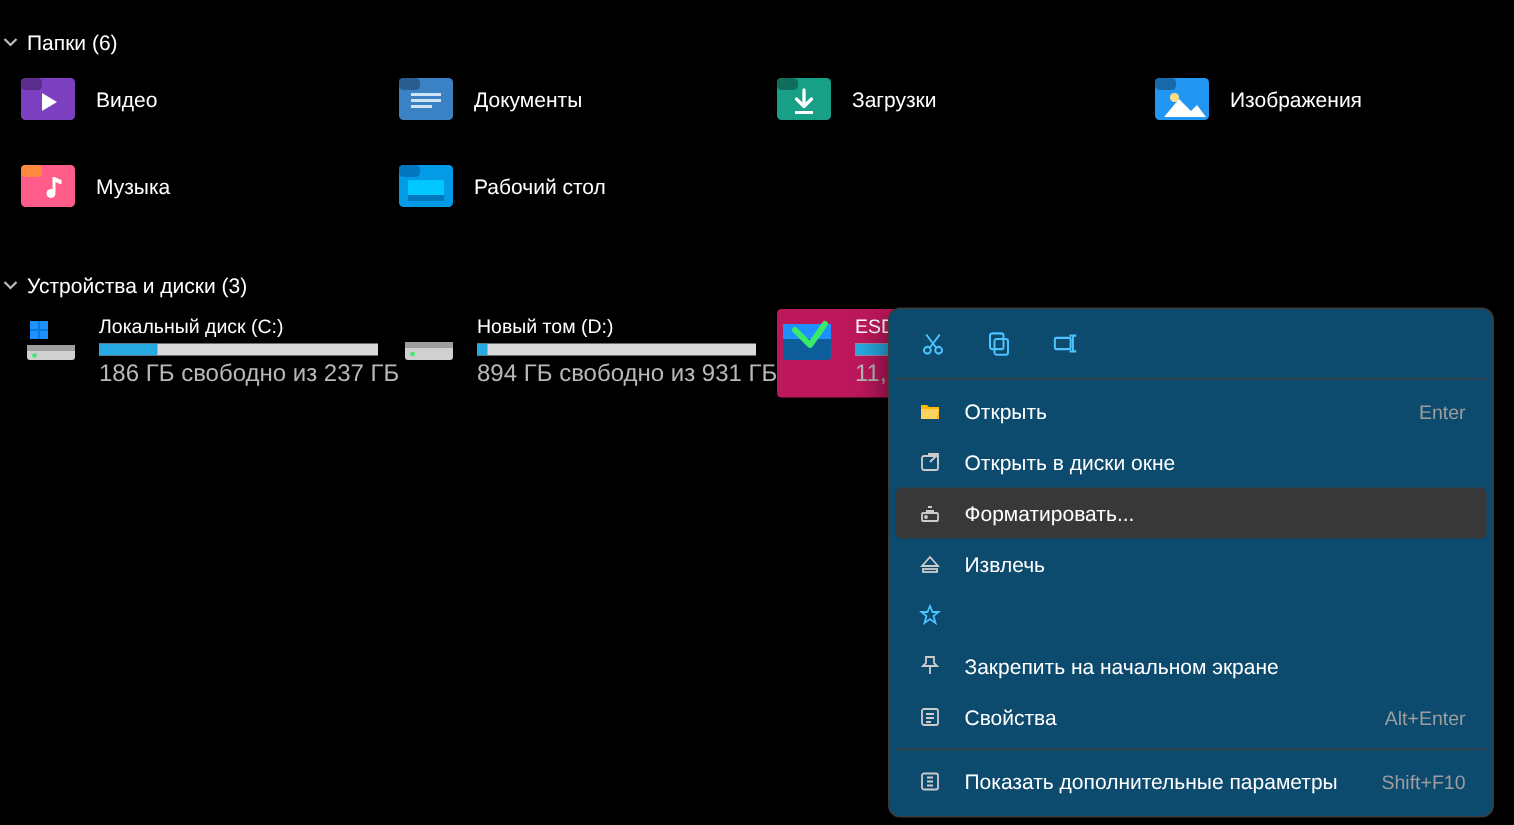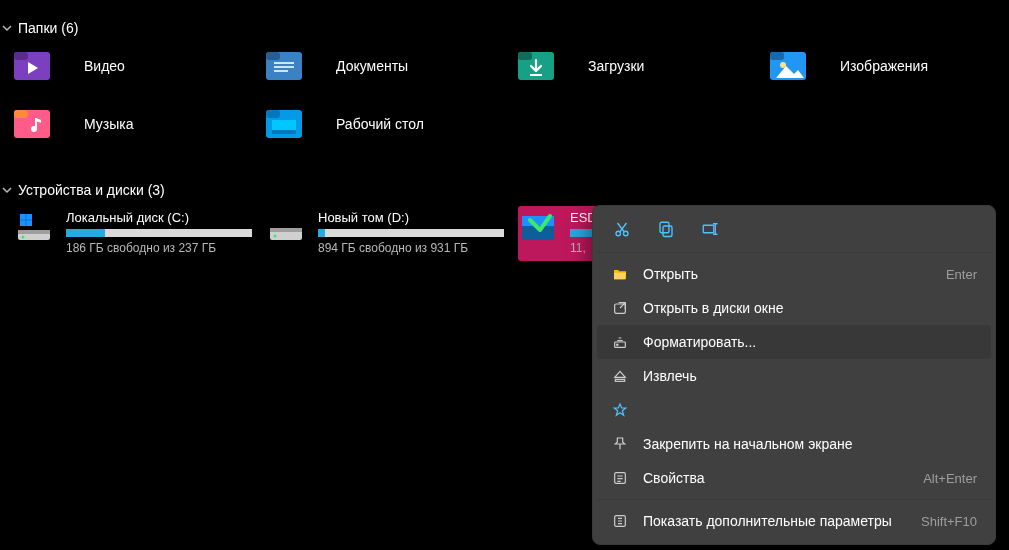--- a/index.html
+++ b/index.html
@@ -37,21 +37,21 @@
     gap: 14px;
   }
   .folder-icon {
     width: 36px;
     height: 36px;
     border-radius: 3px;
     position: relative;
     flex-shrink: 0;
   }
   .folder-icon svg { display:block; }
-  .folder-label { font-size: 14px; margin-left: 20px; }
+  .folder-label { font-size: 14px; }
   .drives-grid {
     display: grid;
     grid-template-columns: repeat(3, 252px);
     column-gap: 0;
     padding: 4px 0 0 14px;
   }
   .drive-item {
     display: flex;
     align-items: flex-start;
     gap: 14px;
@@ -78,31 +78,31 @@
     background: #dadada;
     border-radius: 0;
     overflow: hidden;
     margin-bottom: 4px;
   }
   .progress .bar {
     height: 100%;
     background: #27aae1;
   }
   .drive-sub {
-    font-size: 12px;
+    font-size: 16px;
     color: #b8b8b8;
     white-space: nowrap;
   }
   
   .context-menu {
     position: absolute;
     left: 592px;
     top: 205px;
     width: 394px;
-    background: #404040;
+    background: #0c4a6e;
     border: 1px solid #3a3a3a;
     border-radius: 8px;
     box-shadow: 0 8px 24px rgba(0,0,0,0.6);
     padding: 6px 4px;
   }
   .cm-iconrow {
     display: flex;
     gap: 22px;
     padding: 6px 14px 8px 14px;
   }

